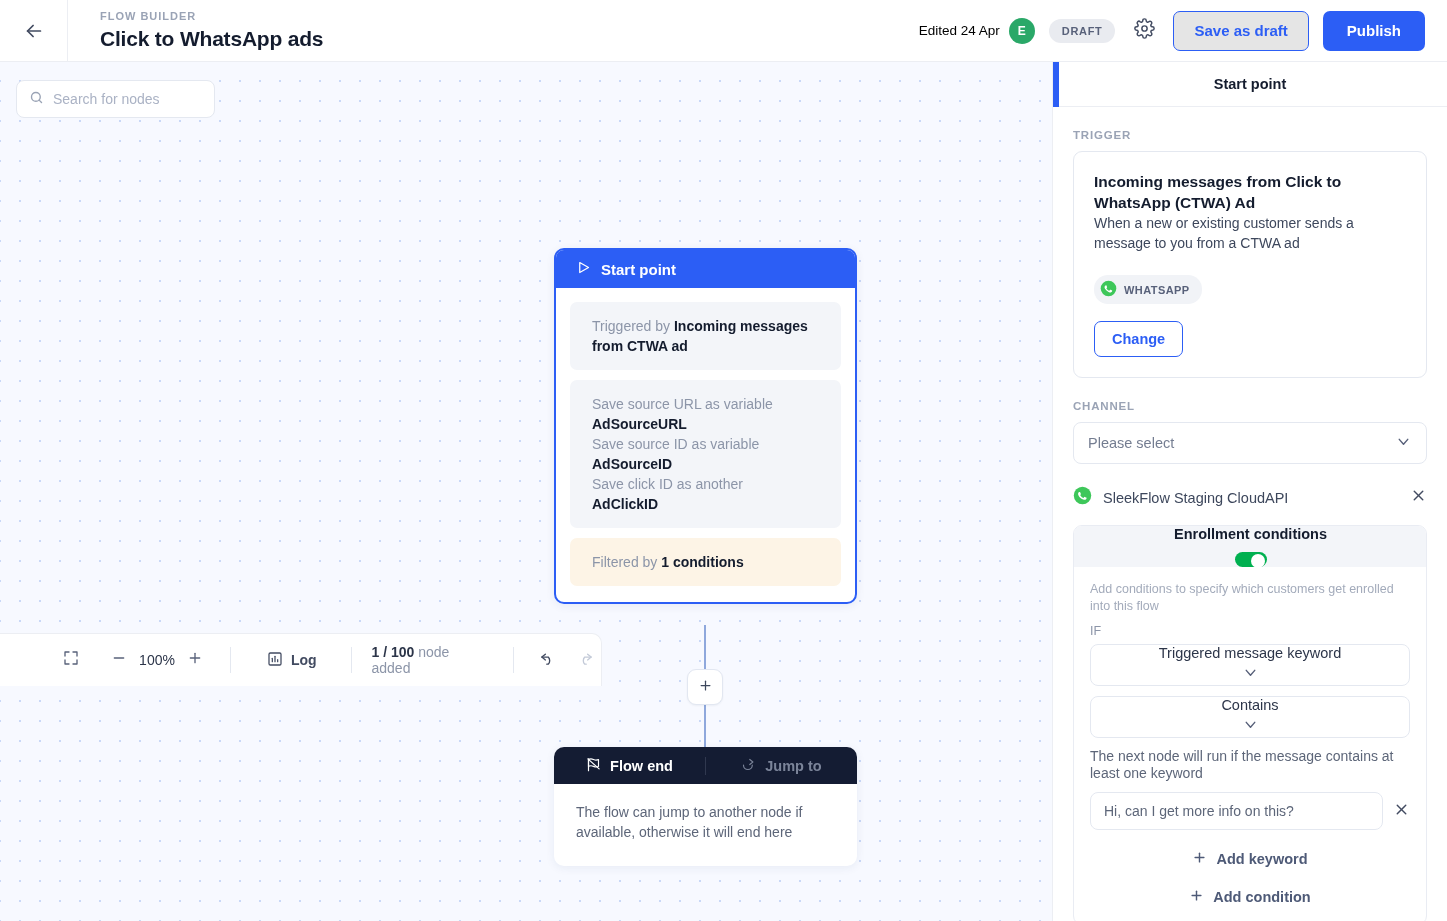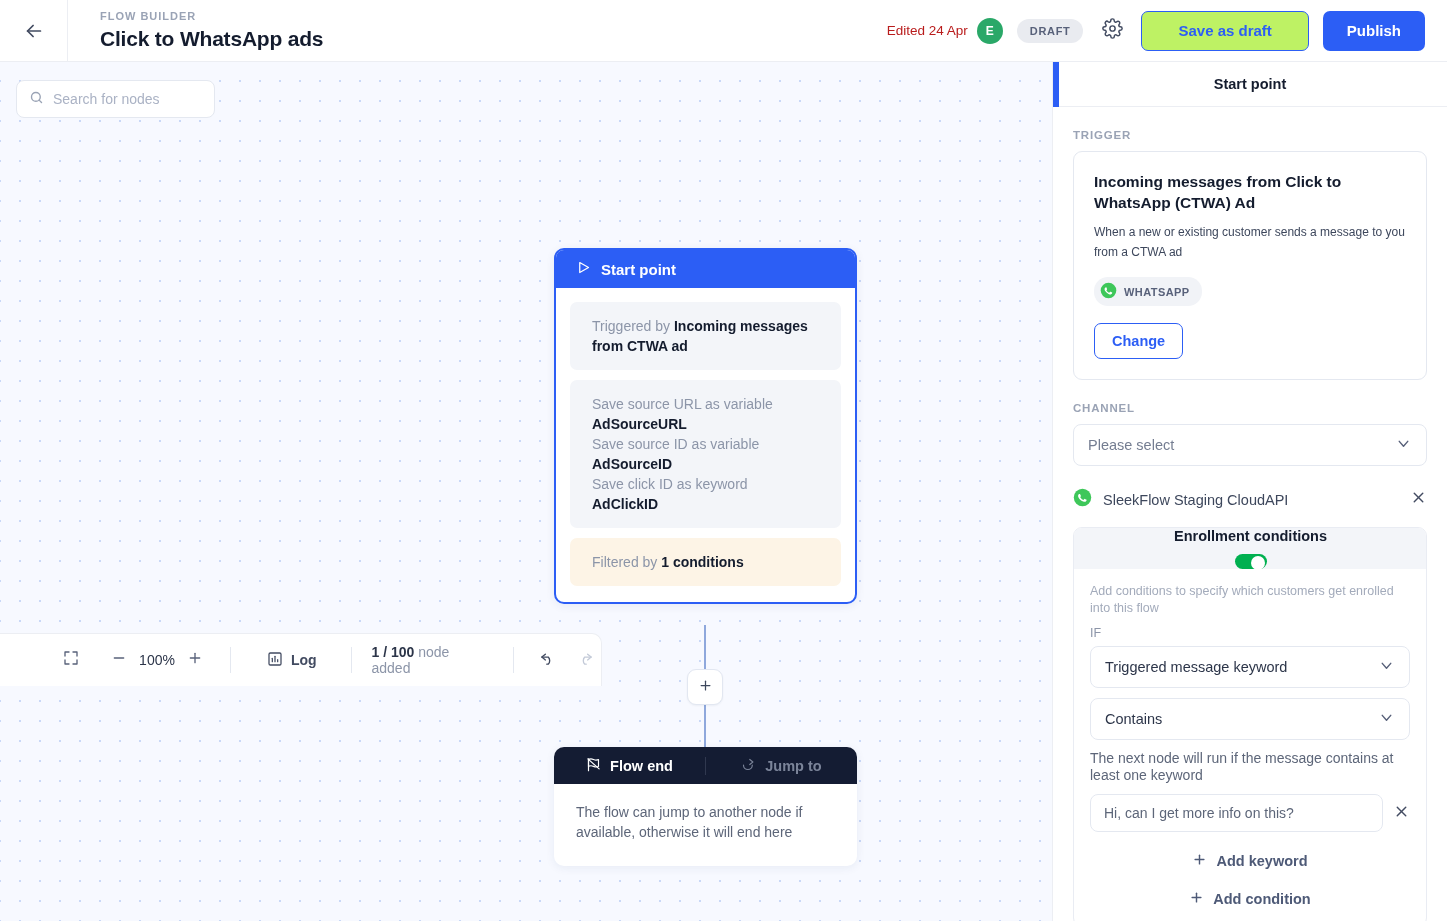--- a/index.html
+++ b/index.html
@@ -26,34 +26,34 @@
   .title-block { padding-left: 32px; display: flex; flex-direction: column; justify-content: center; }
   .eyebrow {
     font-size: 11px; font-weight: 700; letter-spacing: .09em;
     color: #9aa3b5; text-transform: uppercase; line-height: 14px; margin-bottom: 3px;
   }
   .flow-title { font-size: 21px; font-weight: 700; color: #141c2e; line-height: 26px; letter-spacing: -.2px; }
   .topbar-right {
     margin-left: auto; display: flex; align-items: center; gap: 14px; padding-right: 22px;
   }
   .edited-wrap { display: flex; align-items: center; gap: 9px; }
-  .edited-text { font-size: 13.5px; color: #b91c1c; }
+  .edited-text { font-size: 13.5px; color: #000000; }
   .avatar {
     width: 26px; height: 26px; border-radius: 50%; background: #2aa868;
     color: #fff; font-size: 12px; font-weight: 700;
     display: flex; align-items: center; justify-content: center;
   }
   .draft-badge {
     background: #e9ebf0; color: #58617a; font-size: 11px; font-weight: 700;
     letter-spacing: .06em; padding: 6px 13px; border-radius: 13px;
   }
   .gear-btn { width: 30px; height: 30px; display:flex; align-items:center; justify-content:center; cursor:pointer; }
   .btn-outline {
-    border: 1.5px solid #2c5ef5; color: #2c5ef5; background: #bef264;
-    font-size: 15px; font-weight: 700; padding: 0 36px; height: 40px;
+    border: 1.5px solid #2c5ef5; color: #2c5ef5; background: #e5e5e5;
+    font-size: 15px; font-weight: 700; padding: 0 20px; height: 40px;
     border-radius: 7px; cursor: pointer; display:flex; align-items:center;
     font-family: "Liberation Sans", sans-serif;
   }
   .btn-primary {
     background: #2c5ef5; color: #fff; border: none;
     font-size: 15px; font-weight: 700; padding: 0 24px; height: 40px;
     border-radius: 7px; cursor: pointer; display:flex; align-items:center;
     font-family: "Liberation Sans", sans-serif;
   }
 
@@ -156,24 +156,24 @@
   .rp-accent { position: absolute; left: 0; top: 0; width: 6px; height: 45px; background: #2c5ef5; }
   .rp-scroll { padding: 22px 20px 0 20px; }
   .rp-label {
     font-size: 11.5px; font-weight: 700; letter-spacing: .07em; color: #9aa3b5;
     text-transform: uppercase; margin-bottom: 10px;
   }
   .trigger-card {
     border: 1px solid #e4e8f0; border-radius: 9px; padding: 19px 20px 20px 20px;
   }
   .trigger-title { font-size: 15.5px; font-weight: 700; color: #141c2e; line-height: 21px; }
-  .trigger-desc { font-size: 12px; color: #3d475c; line-height: 20px; margin-top: 9px; }
+  .trigger-desc { font-size: 14px; color: #3d475c; line-height: 20px; }
   .chip-wa {
     display: inline-flex; align-items: center; gap: 7px; background: #f1f3f7;
-    border-radius: 14px; padding: 5px 12px 5px 6px; margin-top: 15px;
+    border-radius: 14px; padding: 5px 12px 5px 6px; margin-top: 22px;
   }
   .chip-wa span { font-size: 11px; font-weight: 700; letter-spacing:.04em; color: #58617a; }
   .btn-change {
     margin-top: 17px; border: 1.5px solid #2c5ef5; color: #2c5ef5; background: #fff;
     font-size: 14.5px; font-weight: 700; height: 36px; padding: 0 17px;
     border-radius: 7px; cursor: pointer; font-family: "Liberation Sans", sans-serif;
   }
   .rp-gap { height: 22px; }
   .select-box {
     height: 42px; border: 1px solid #e4e8f0; border-radius: 8px;
@@ -193,21 +193,21 @@
     padding: 0 16px 0 17px; gap: 10px; flex-direction: column;
   }
   .enroll-head .t { flex:1; font-size: 14.5px; font-weight: 700; color:#141c2e; }
   .toggle {
     width: 32px; height: 18px; border-radius: 9px; background: #00b050; position: relative; cursor:pointer;
   }
   .toggle i { position:absolute; right:2px; top:2px; width:14px; height:14px; border-radius:50%; background:#fff; }
   .enroll-body { padding: 14px 16px 18px 16px; }
   .hint { font-size: 12.5px; color: #a3abbb; line-height: 17px; }
   .if-label { font-size: 12.5px; color: #8c95a8; margin: 9px 0 6px 0; }
-  .enroll-body .select-box { margin-bottom: 10px; }
+  .enroll-body .select-box { margin-bottom: 10px; flex-direction: column; }
   .sub-hint { font-size: 14px; color: #5d6679; line-height: 17px; margin: 2px 0 10px 0; }
   .kw-row { display: flex; align-items: center; gap: 10px; }
   .kw-input {
     flex: 1; height: 38px; border: 1px solid #e4e8f0; border-radius: 8px;
     padding: 0 13px; font-size: 14px; color: #5d6679; outline: none;
     font-family: "Liberation Sans", sans-serif; background:#fff;
   }
   .kw-input::placeholder { color: #8c95a8; }
   .add-link {
     display: flex; align-items: center; justify-content: center; gap: 9px;
@@ -282,21 +282,21 @@
         <div class="node-sect">
           <div>
             <span>Save source URL as variable</span><br>
             <b>AdSourceURL</b>
           </div>
           <div>
             <span>Save source ID as variable</span><br>
             <b>AdSourceID</b>
           </div>
           <div>
-            <span>Save click ID as keyword</span><br>
+            <span>Save click ID as another</span><br>
             <b>AdClickID</b>
           </div>
         </div>
         <div class="node-sect warn">
           <span>Filtered by </span><b>1 conditions</b>
         </div>
       </div>
     </div>
 
     <div class="plus-node">

